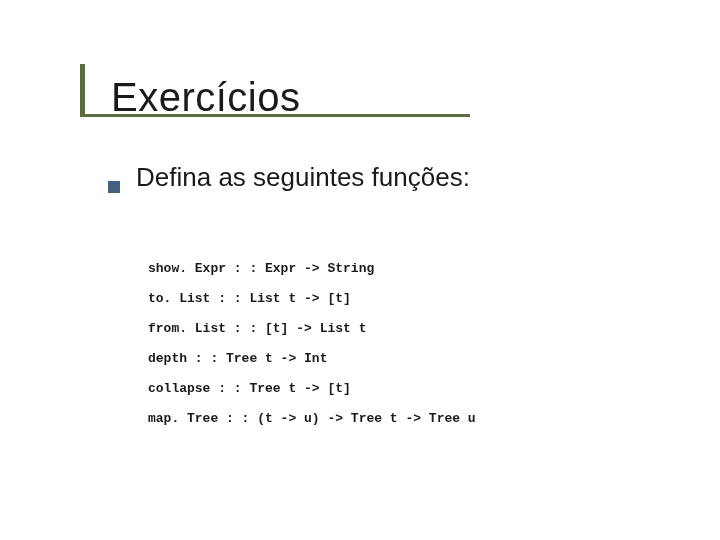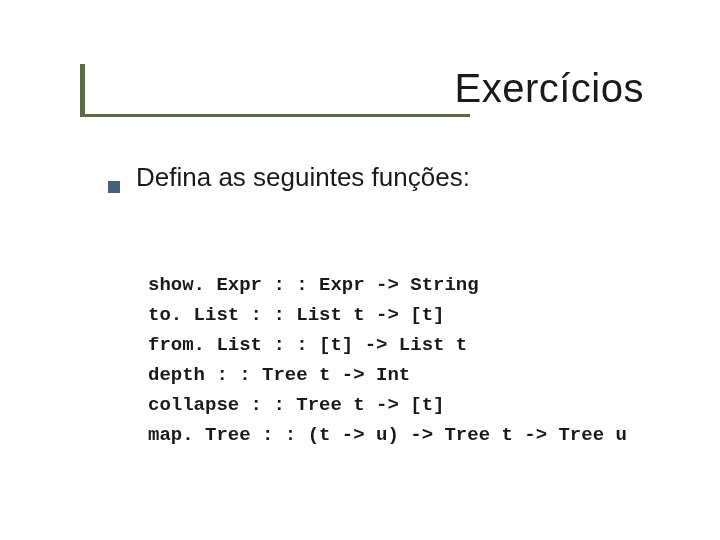--- a/index.html
+++ b/index.html
@@ -38,23 +38,22 @@
     top: 114px;
     width: 390px;
     height: 3px;
     background: #5b6c40;
   }
   .title {
     font-size: 40px;
     font-weight: 400;
     letter-spacing: 0.5px;
     color: #1a1a1a;
-    margin: 4px;
+    margin: 13px;
     padding-left: 10px;
-    text-align: right;
   }
   .bullet-row {
     position: absolute;
     left: 108px;
     top: 162px;
     display: flex;
     align-items: flex-end;
   }
   .bullet-sq {
     width: 12px;
@@ -64,24 +63,24 @@
     margin-top: 4px;
     flex: 0 0 auto;
   }
   .bullet-text {
     font-size: 26px;
     color: #1a1a1a;
   }
   .code-block {
     position: absolute;
     left: 148px;
-    top: 240px;
+    top: 224px;
     font-family: "Courier New", Courier, monospace;
     font-weight: bold;
-    font-size: 19px;
+    font-size: 13px;
     line-height: 30px;
     color: #1a1a1a;
     white-space: pre;
   }
 </style>
 </head>
 <body>
 
 <div class="slide">
 

